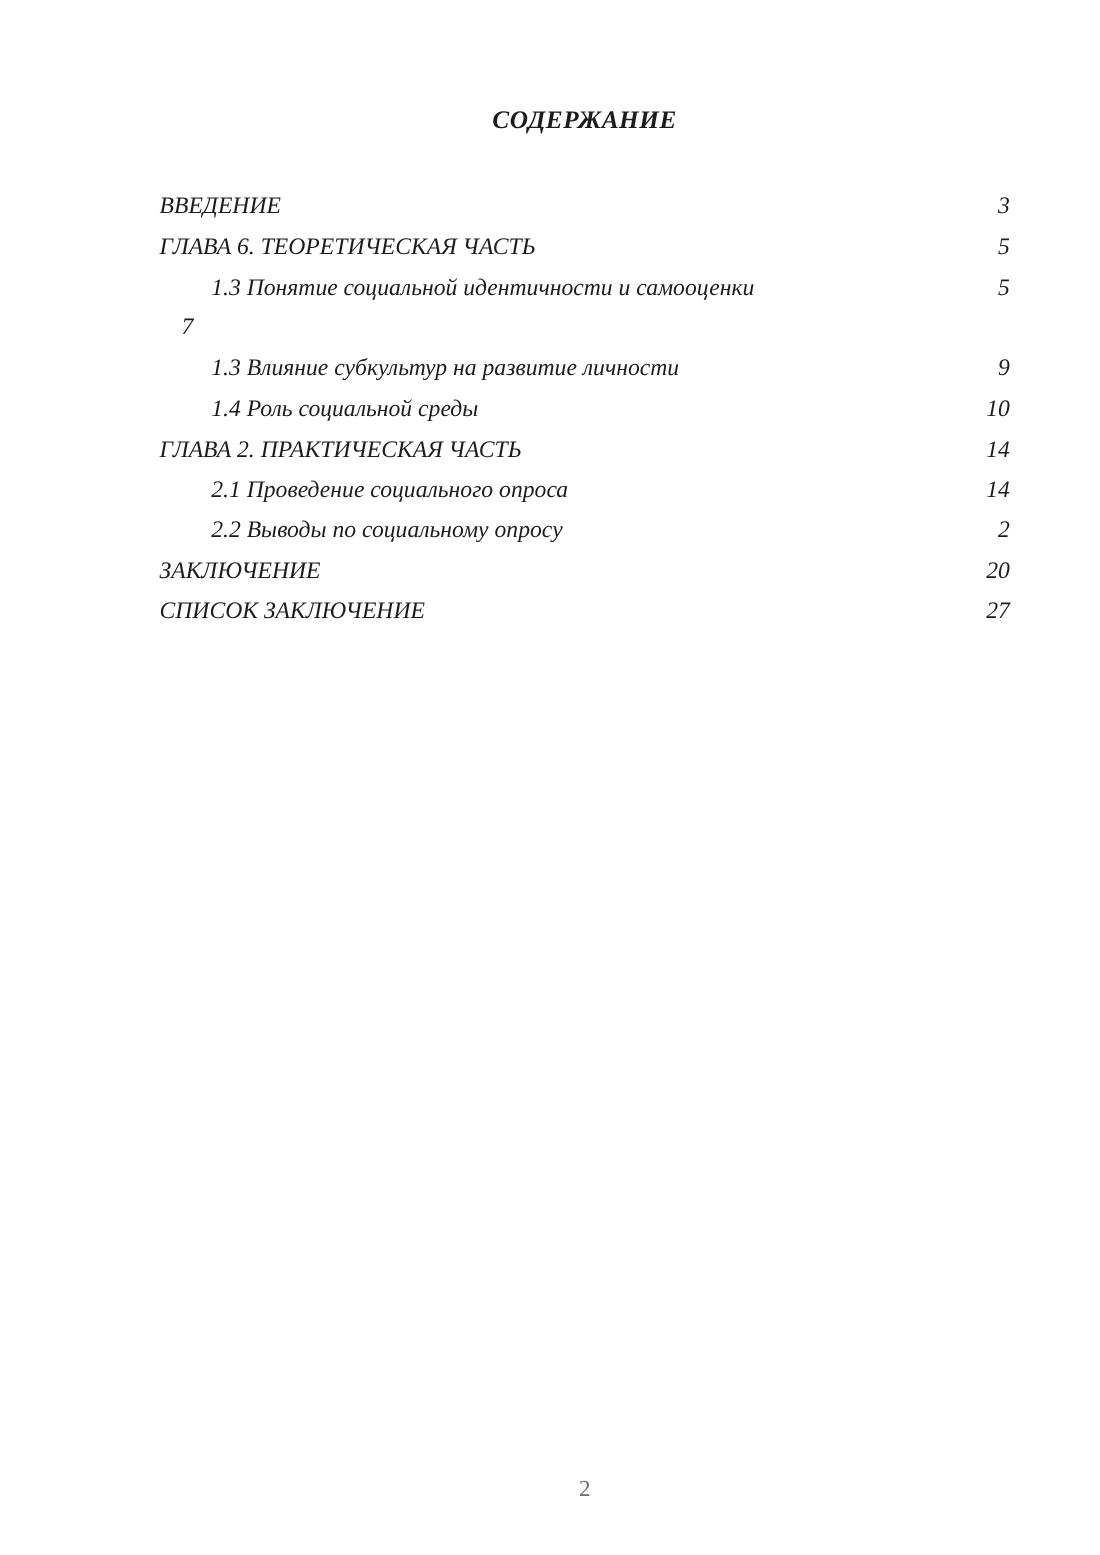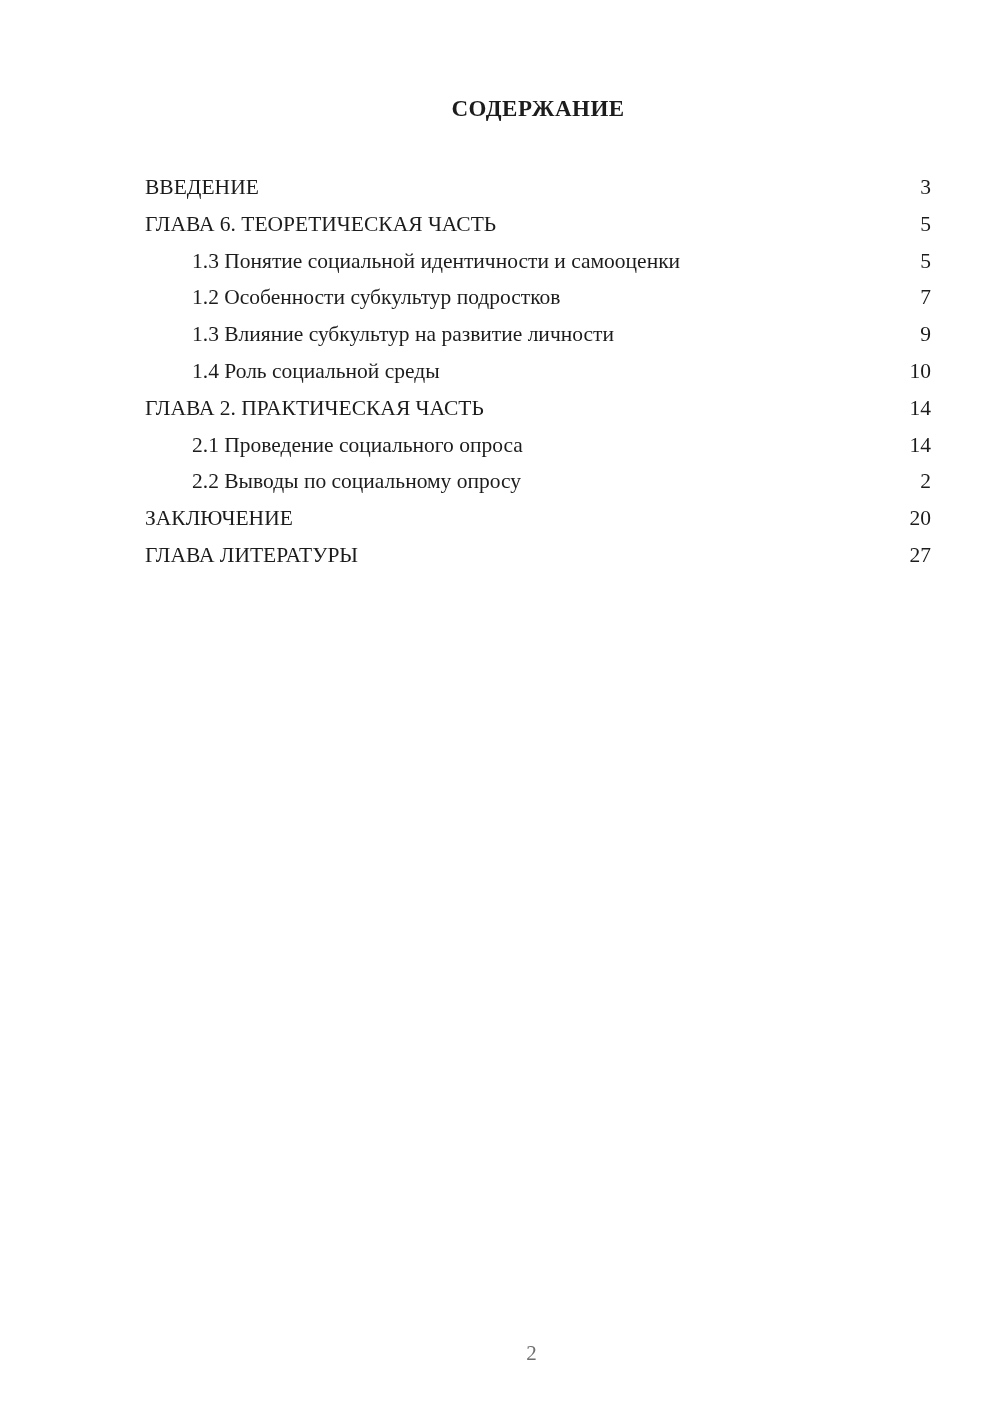--- a/index.html
+++ b/index.html
@@ -13,21 +13,22 @@
     height: 1414px;
     background: #ffffff;
     font-family: "Liberation Serif", "DejaVu Serif", serif;
     color: #1c1c1c;
     overflow: hidden;
   }
   .content {
     position: absolute;
     top: 94px;
     left: 145px;
-    right: 69px;
+    right: 82px;
+    font-style: italic;
   }
   .doc-title {
     text-align: center;
     font-weight: bold;
     font-size: 23px;
     letter-spacing: 0.5px;
     line-height: 30px;
     margin: 0 0 45px 0;
   }
   .toc {
@@ -76,21 +77,20 @@
       </div>
         <div class="toc-row level-0">
         <span class="toc-label">ГЛАВА 6. ТЕОРЕТИЧЕСКАЯ ЧАСТЬ</span>
         <span class="toc-page">5</span>
       </div>
         <div class="toc-row level-1">
         <span class="toc-label">1.3 Понятие социальной идентичности и самооценки</span>
         <span class="toc-page">5</span>
       </div>
         <div class="toc-row level-1">
-        <span class="toc-label">1.2 Особенности субкультур подростков</span>
         <span class="toc-page">7</span>
       </div>
         <div class="toc-row level-1">
         <span class="toc-label">1.3 Влияние субкультур на развитие личности</span>
         <span class="toc-page">9</span>
       </div>
         <div class="toc-row level-1">
         <span class="toc-label">1.4 Роль социальной среды</span>
         <span class="toc-page">10</span>
       </div>
@@ -104,20 +104,20 @@
       </div>
         <div class="toc-row level-1">
         <span class="toc-label">2.2 Выводы по социальному опросу</span>
         <span class="toc-page">2</span>
       </div>
         <div class="toc-row level-0">
         <span class="toc-label">ЗАКЛЮЧЕНИЕ</span>
         <span class="toc-page">20</span>
       </div>
         <div class="toc-row level-0">
-        <span class="toc-label">ГЛАВА ЛИТЕРАТУРЫ</span>
+        <span class="toc-label">СПИСОК ЗАКЛЮЧЕНИЕ</span>
         <span class="toc-page">27</span>
       </div>
       </div>
   </div>
 
   <div class="page-footer">2</div>
 </div>
 
 </body></html>

